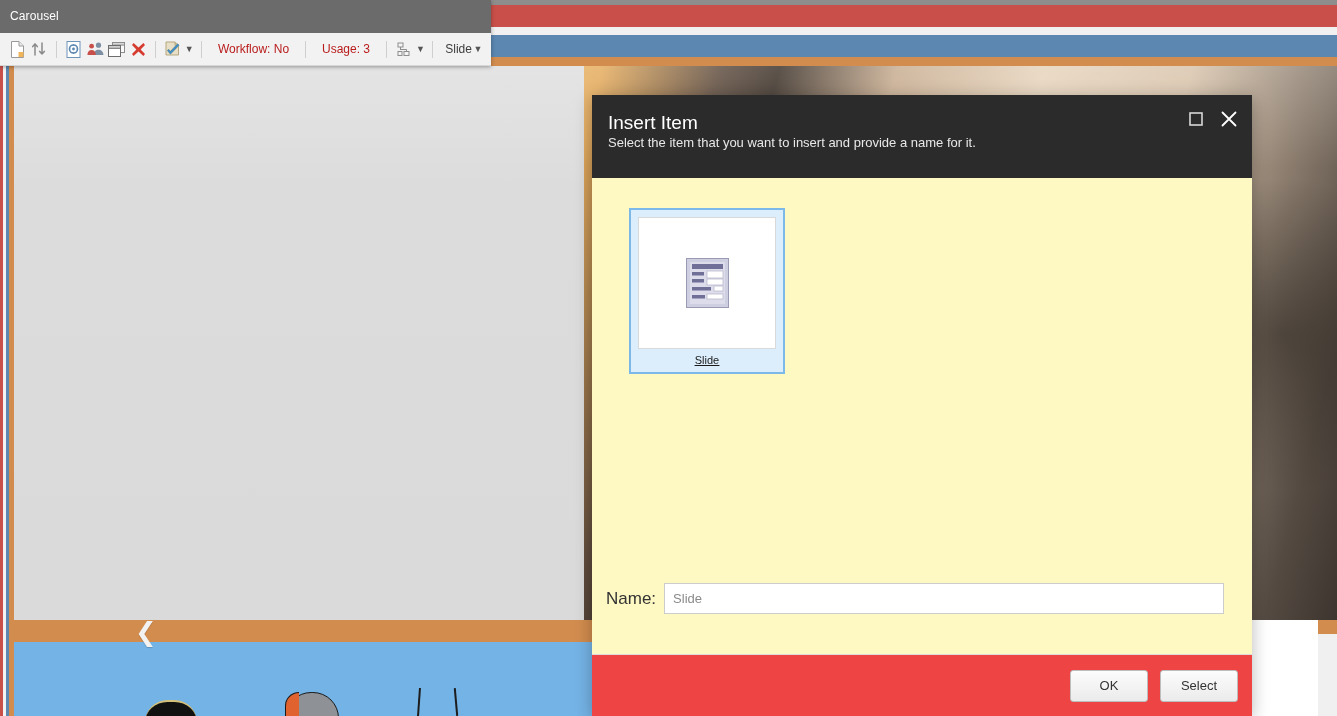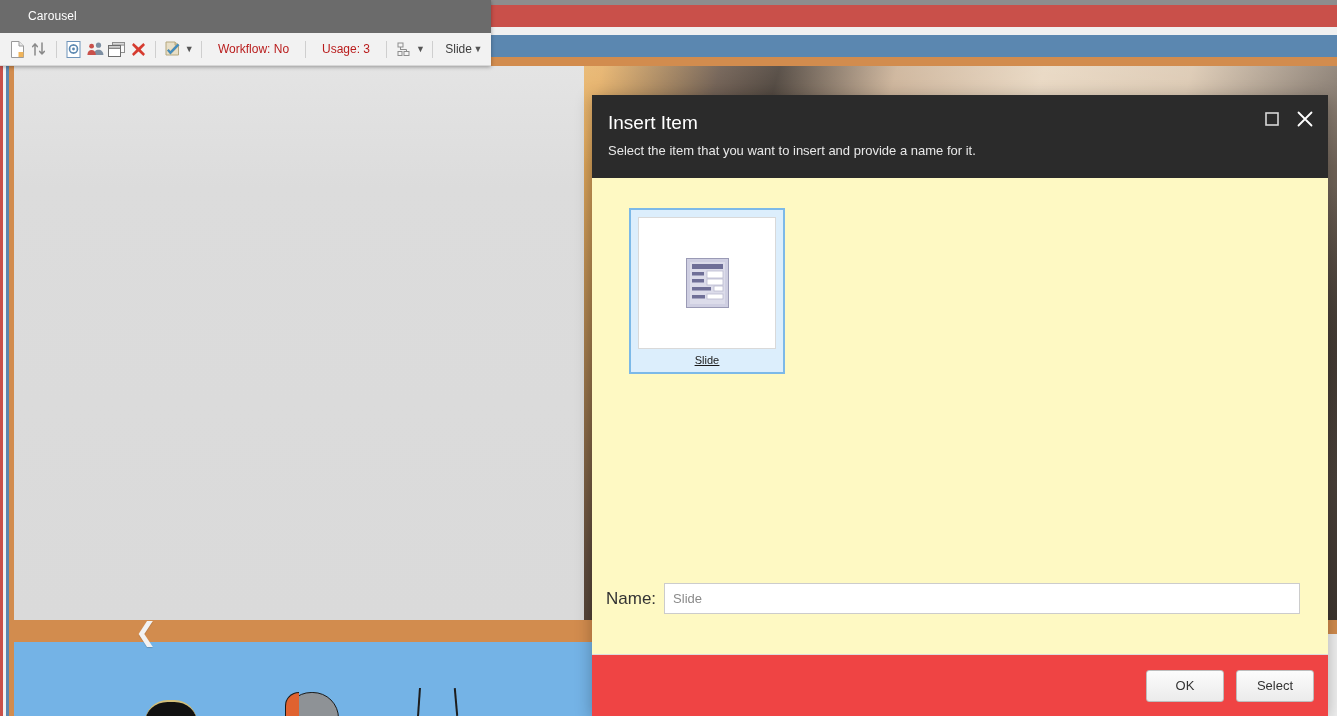--- a/index.html
+++ b/index.html
@@ -110,21 +110,21 @@
   }
 
   
   .ce-toolbar {
     position: absolute; left: 0px; top: 0px; width: 491px;
     box-shadow: 0 1px 4px rgba(0,0,0,0.35);
     z-index: 40;
   }
   .ce-title {
     height: 33px; background: #6b6b6b; color: #ffffff;
-    font-size: 12px; line-height: 33px; padding-left: 28px;
+    font-size: 12px; line-height: 33px; padding-left: 10px;
     letter-spacing: 0.1px;
   }
   .ce-bar {
     height: 33px; background: #f2f2f2;
     border-bottom: 1px solid #d7d7d7;
     display: flex; align-items: center; padding: 0 7px; gap: 0px;
   }
   .tb-btn {
     width: 25px; height: 25px; display: flex;
     align-items: center; justify-content: center;
@@ -138,34 +138,34 @@
   .tb-text {
     font-size: 12px; color: #b91c1c; padding: 0 10px; white-space: nowrap;
   }
   .tb-more { font-size: 12px; color: #3d3d3d; padding-left: 6px; white-space: nowrap; }
 
   svg { display: block; }
 
   
   .modal {
     position: absolute; left: 592px; top: 95px;
-    width: 736px; height: 621px;
+    width: 660px; height: 621px;
     background: #ffffff;
     box-shadow: 0 3px 16px rgba(0,0,0,0.28);
     display: flex; flex-direction: column;
     z-index: 60;
   }
   .modal-header {
     background: #2b2b2b; color: #ffffff;
     padding: 16px 24px 18px 16px;
     position: relative;
     height: 83px;
   }
   .modal-title { font-size: 19px; font-weight: normal; line-height: 24px; }
-  .modal-subtitle { font-size: 13px; color: #e8e8e8; margin-top: 8px; line-height: 16px; }
+  .modal-subtitle { font-size: 13px; color: #e8e8e8; margin-top: 0; line-height: 16px; }
   .modal-wincontrols {
     position: absolute; right: 14px; top: 15px;
     display: flex; align-items: center; gap: 16px;
   }
   .win-btn { color: #ffffff; cursor: default; display: flex; align-items: center; justify-content: center; }
 
   .modal-body {
     flex: 1; background: #fef9c3; position: relative; overflow: hidden; text-decoration: underline;
   }
   .item-grid { padding: 30px 0 0 37px; display: flex; flex-wrap: wrap; gap: 14px; }

